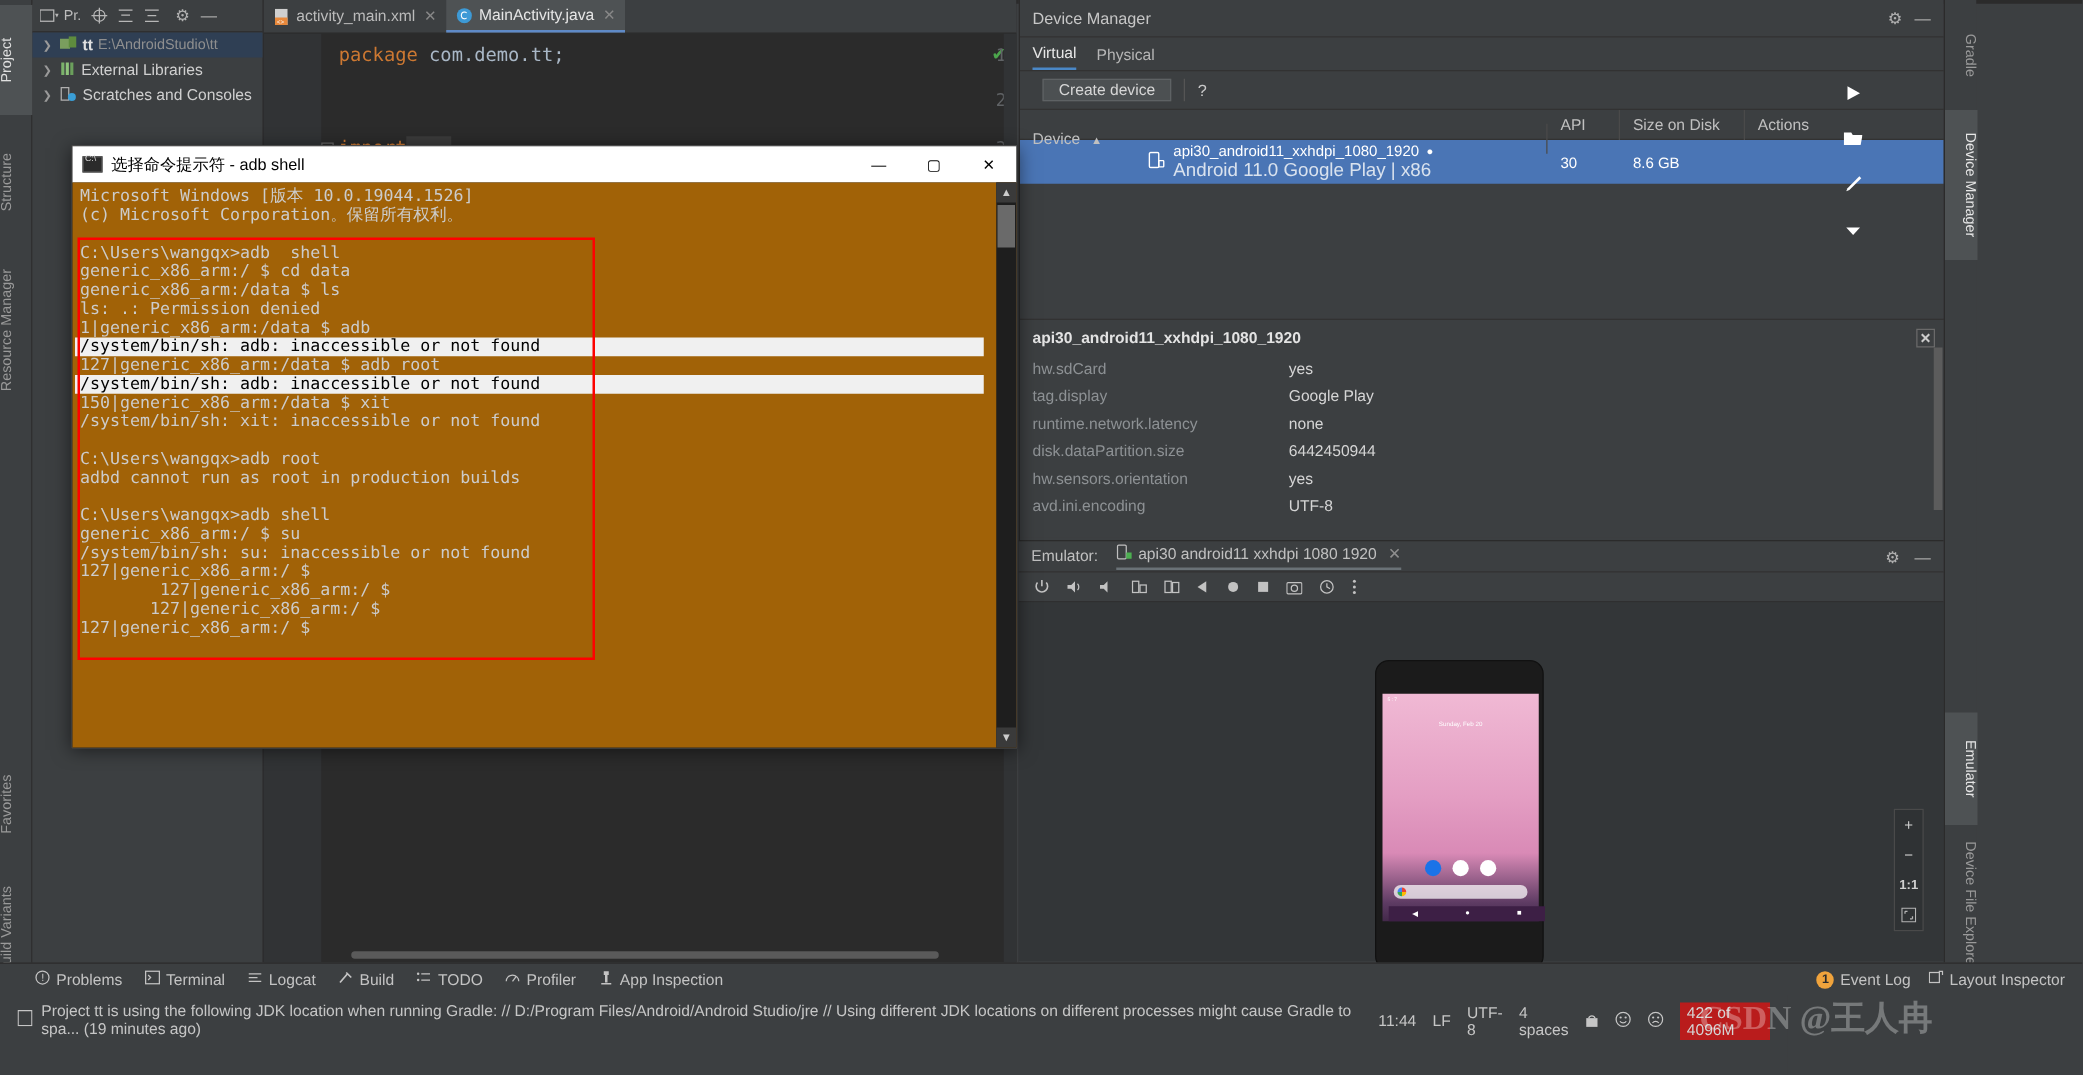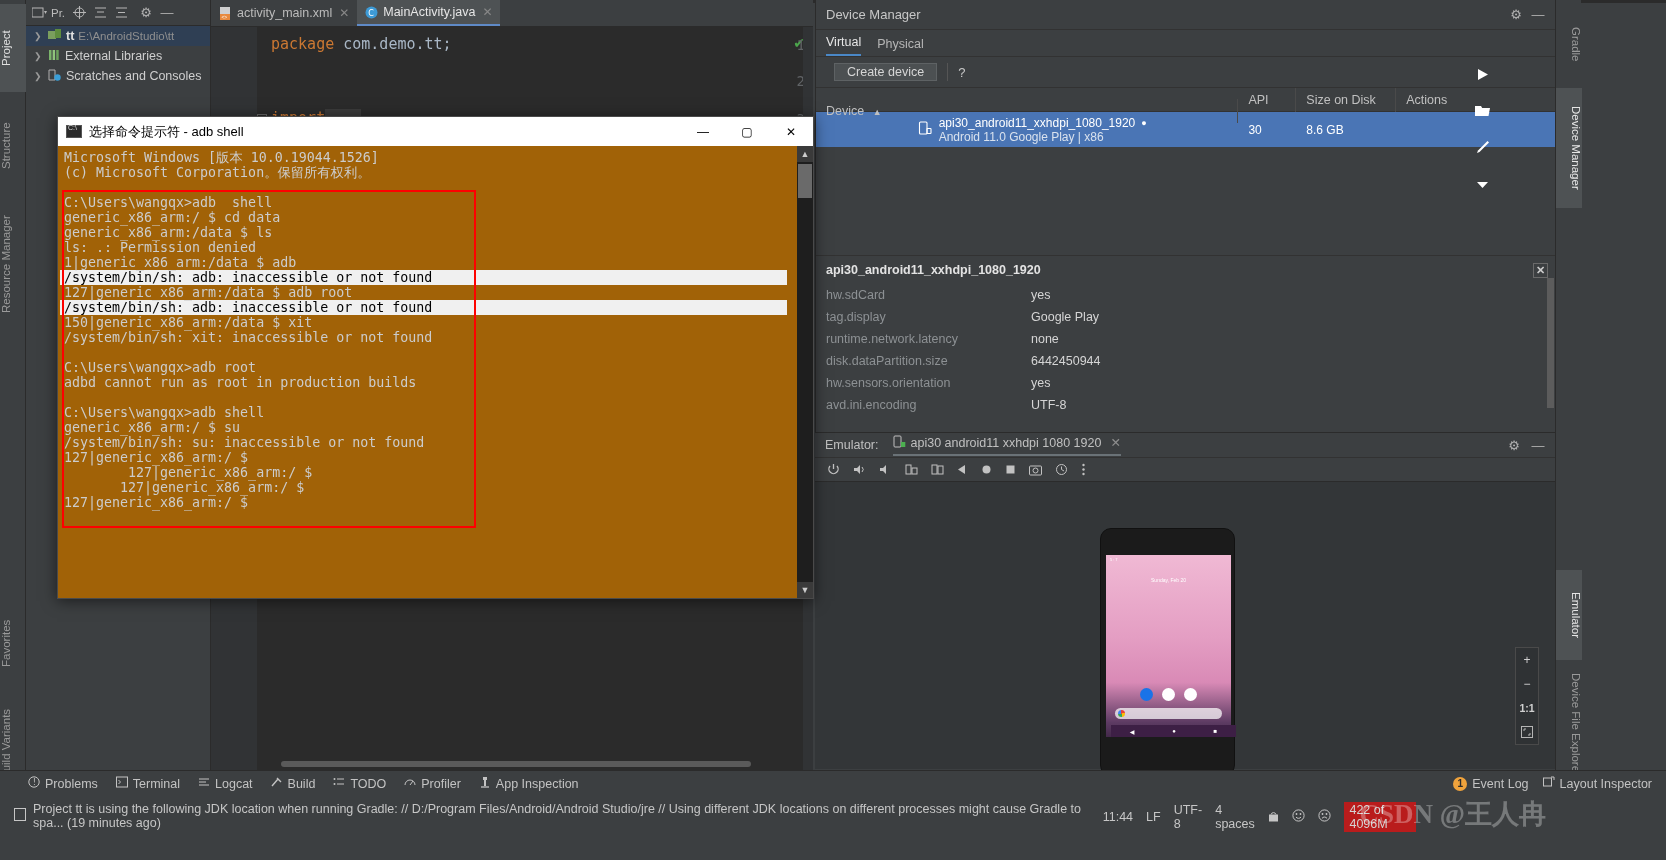--- a/index.html
+++ b/index.html
@@ -135,21 +135,21 @@
   .qm { color:#c9c9c9; font-size:13px; cursor:pointer; }
   .dm-table { border-top: 1px solid #323232; }
   .dm-thead { display:flex; height: 24px; align-items:center; font-size:12.5px;
               color:#c0c0c0; background:#3c3f41; border-bottom:1px solid #323232;}
   .th { padding-left: 10px; border-right:1px solid #4a4a4a; height:24px;
         line-height:24px; }
   .dm-row { display:flex; height: 35px; align-items:center; background:#4a75b5;
             color:#fff; cursor:pointer; }
   .td { padding-left: 10px; height:35px; display:flex; flex-direction:column;
         justify-content:center; }
-  .sub { font-size: 12px; color: #d9e2ee; }
+  .sub { font-size: 15px; color: #d9e2ee; }
   .row-actions { display:flex; gap: 20px; align-items:center; padding-left: 14px;
                  color:#fff; font-size: 13px; }
 
   .dm-detail { position:absolute; left:0; top:255px; width:740px; height:175px;
                background:#3c3f41; border-top:1px solid #323232;}
   .dd-title { display:flex; align-items:center; height:28px; padding-left:10px;
               font-size:12.5px; font-weight:bold; color:#e3e3e3;}
   .dd-row { display:flex; height:22px; align-items:center; font-size:12.5px; }
   .dd-k { width: 215px; padding-left:10px; color:#8d9194; }
   .dd-v { color: #d5d5d5; }

